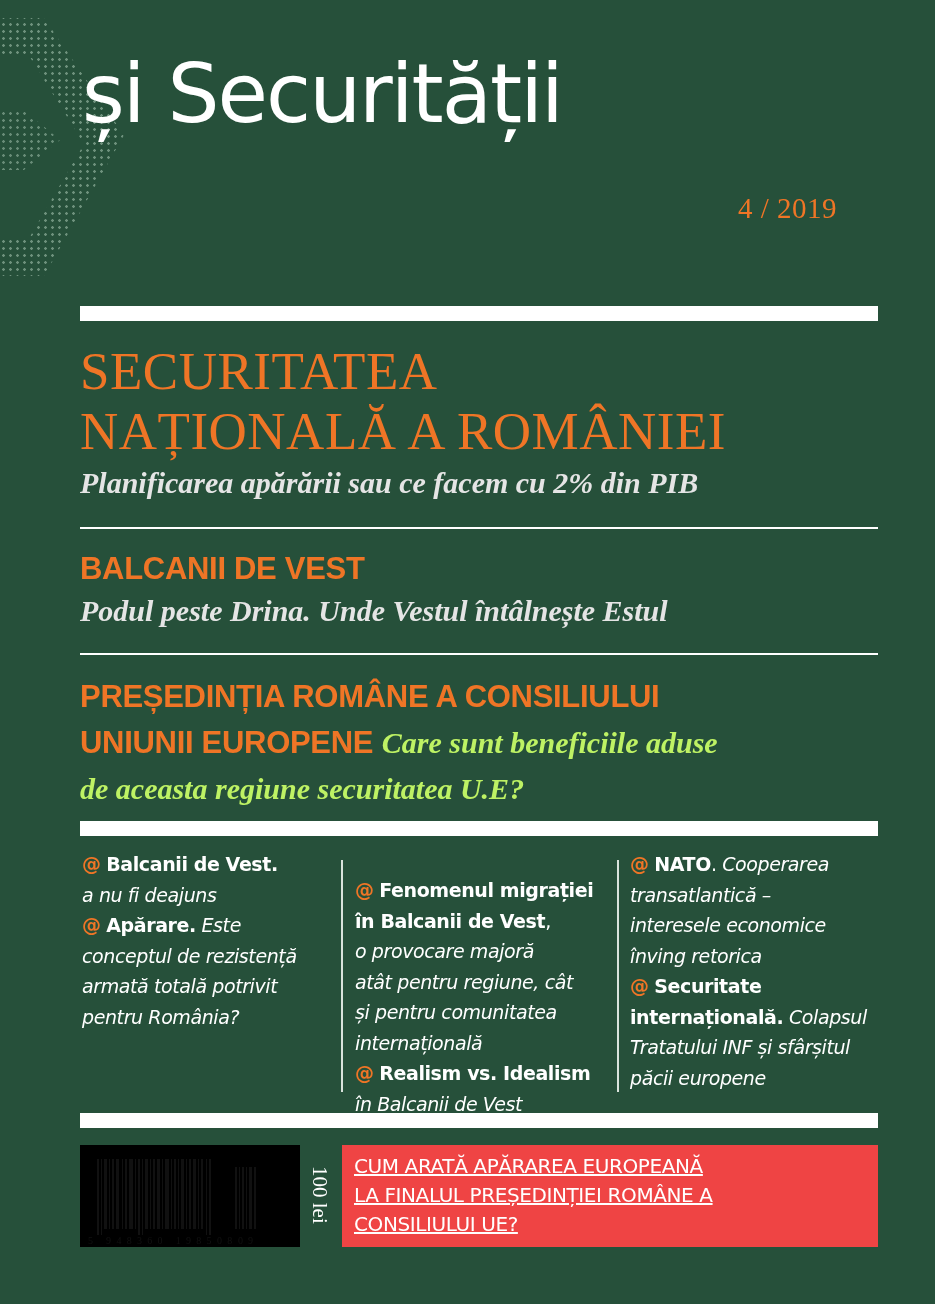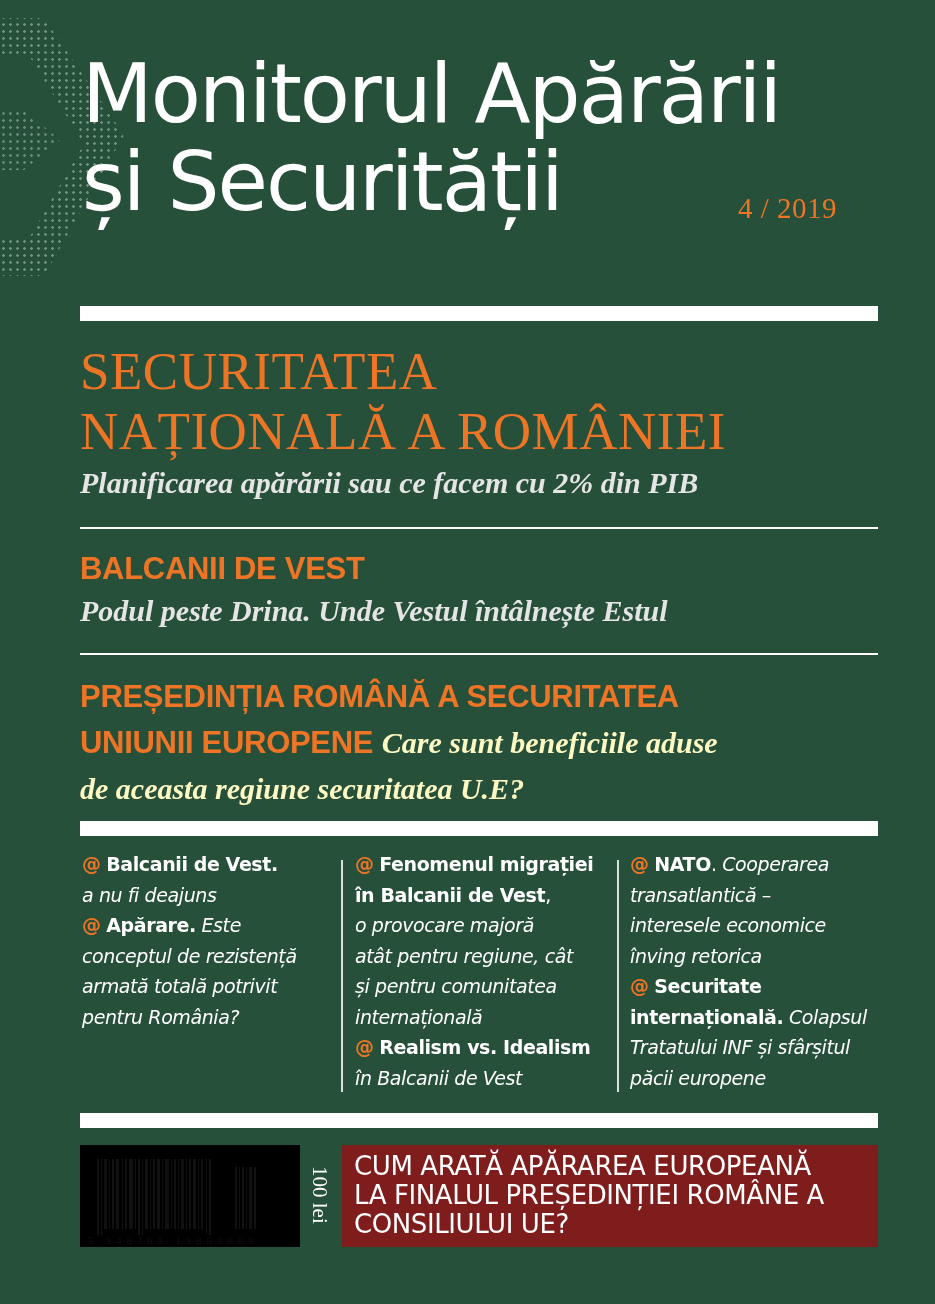--- a/index.html
+++ b/index.html
@@ -51,91 +51,90 @@
   .h-sans {
     position: absolute; left: 80px;
     font-family: "Liberation Sans", sans-serif; font-weight: bold;
     color: #ef7526; font-size: 31px; white-space: nowrap; letter-spacing: -0.3px;
   }
   .pres {
     position: absolute; left: 80px; top: 674px; width: 800px;
     font-size: 31px; line-height: 46px;
   }
   .pres .o { font-family: "Liberation Sans", sans-serif; font-weight: bold; color: #ef7526; letter-spacing: -0.3px; }
-  .pres .i { font-family: "Liberation Serif", serif; font-style: italic; font-weight: bold; color: #fef9c3; font-size: 30px; }
+  .pres .i { font-family: "Liberation Serif", serif; font-style: italic; font-weight: bold; color: #bef264; font-size: 30px; }
   .col {
     position: absolute; top: 849px;
     font-family: "DejaVu Sans", sans-serif;
     font-size: 19px; line-height: 30.5px; color: #ffffff;
     letter-spacing: -0.4px;
   }
   .col .at { color: #ef7526; font-weight: bold; }
   .col .b { font-weight: bold; }
   .col .it { font-style: italic; font-weight: normal; }
   .vdiv { position: absolute; top: 860px; width: 2px; height: 232px; background: #d9e3dc; }
   .barcode-box {
     position: absolute; left: 80px; top: 1145px; width: 220px; height: 102px; background: #000000;
   }
   .price {
     position: absolute; left: 300px; top: 1150px; width: 40px; height: 90px;
     font-family: "Liberation Serif", serif; font-size: 21px; color: #ffffff;
     writing-mode: vertical-rl; text-align: center; line-height: 40px;
   }
   .promo {
     position: absolute; left: 342px; top: 1145px; width: 536px; height: 102px;
-    background: #7f1d1d; padding: 7px 0 0 12px;
-    font-family: "DejaVu Sans", sans-serif; font-size: 26px; line-height: 29px;
-    color: #ffffff; letter-spacing: -0.4px;
+    background: #ef4444; padding: 7px 0 0 12px;
+    font-family: "DejaVu Sans", sans-serif; font-size: 20px; line-height: 29px;
+    color: #ffffff; letter-spacing: -0.4px; text-decoration: underline;
   }
 </style>
 </head>
 <body>
 
 <div class="pattern"></div>
 <div class="pattern2"></div>
 
 <div class="title">
-  <div>Monitorul Apărării</div>
   <div>și Securității</div>
 </div>
 <div class="issue">4 / 2019</div>
 
 <div class="bar" style="top:306px"></div>
 
 <div class="h-serif" style="top:344px">SECURITATEA</div>
 <div class="h-serif" style="top:404px">NAȚIONALĂ A ROMÂNIEI</div>
 <div class="sub-italic" style="top:466px">Planificarea apărării sau ce facem cu 2% din PIB</div>
 
 <div class="hr" style="top:527px"></div>
 
 <div class="h-sans" style="top:551px">BALCANII DE VEST</div>
 <div class="sub-italic" style="top:594px">Podul peste Drina. Unde Vestul întâlnește Estul</div>
 
 <div class="hr" style="top:653px"></div>
 
 <div class="pres">
-  <div><span class="o">PREȘEDINȚIA ROMÂNĂ A SECURITATEA</span></div>
+  <div><span class="o">PREȘEDINȚIA ROMÂNE A CONSILIULUI</span></div>
   <div><span class="o">UNIUNII EUROPENE</span> <span class="i">Care sunt beneficiile aduse</span></div>
   <div><span class="i">de aceasta regiune securitatea U.E?</span></div>
 </div>
 
 <div class="bar" style="top:821px"></div>
 
 <div class="col" style="left:82px; width:258px;">
   <div><span class="at">@</span> <span class="b">Balcanii de Vest.</span></div>
   <div class="it">a nu fi deajuns</div>
   <div><span class="at">@</span> <span class="b">Apărare.</span> <span class="it">Este</span></div>
   <div class="it">conceptul de rezistență</div>
   <div class="it">armată totală potrivit</div>
   <div class="it">pentru România?</div>
 </div>
 
 <div class="vdiv" style="left:341px"></div>
 
-<div class="col" style="left:355px; width:262px;">
+<div class="col" style="left:355px; width:262px;margin-top:26px;">
   <div><span class="at">@</span> <span class="b">Fenomenul migrației</span></div>
   <div><span class="b">în Balcanii de Vest</span><span>,</span></div>
   <div class="it">o provocare majoră</div>
   <div class="it">atât pentru regiune, cât</div>
   <div class="it">și pentru comunitatea</div>
   <div class="it">internațională</div>
   <div><span class="at">@</span> <span class="b">Realism vs. Idealism</span></div>
   <div class="it">în Balcanii de Vest</div>
 </div>
 

